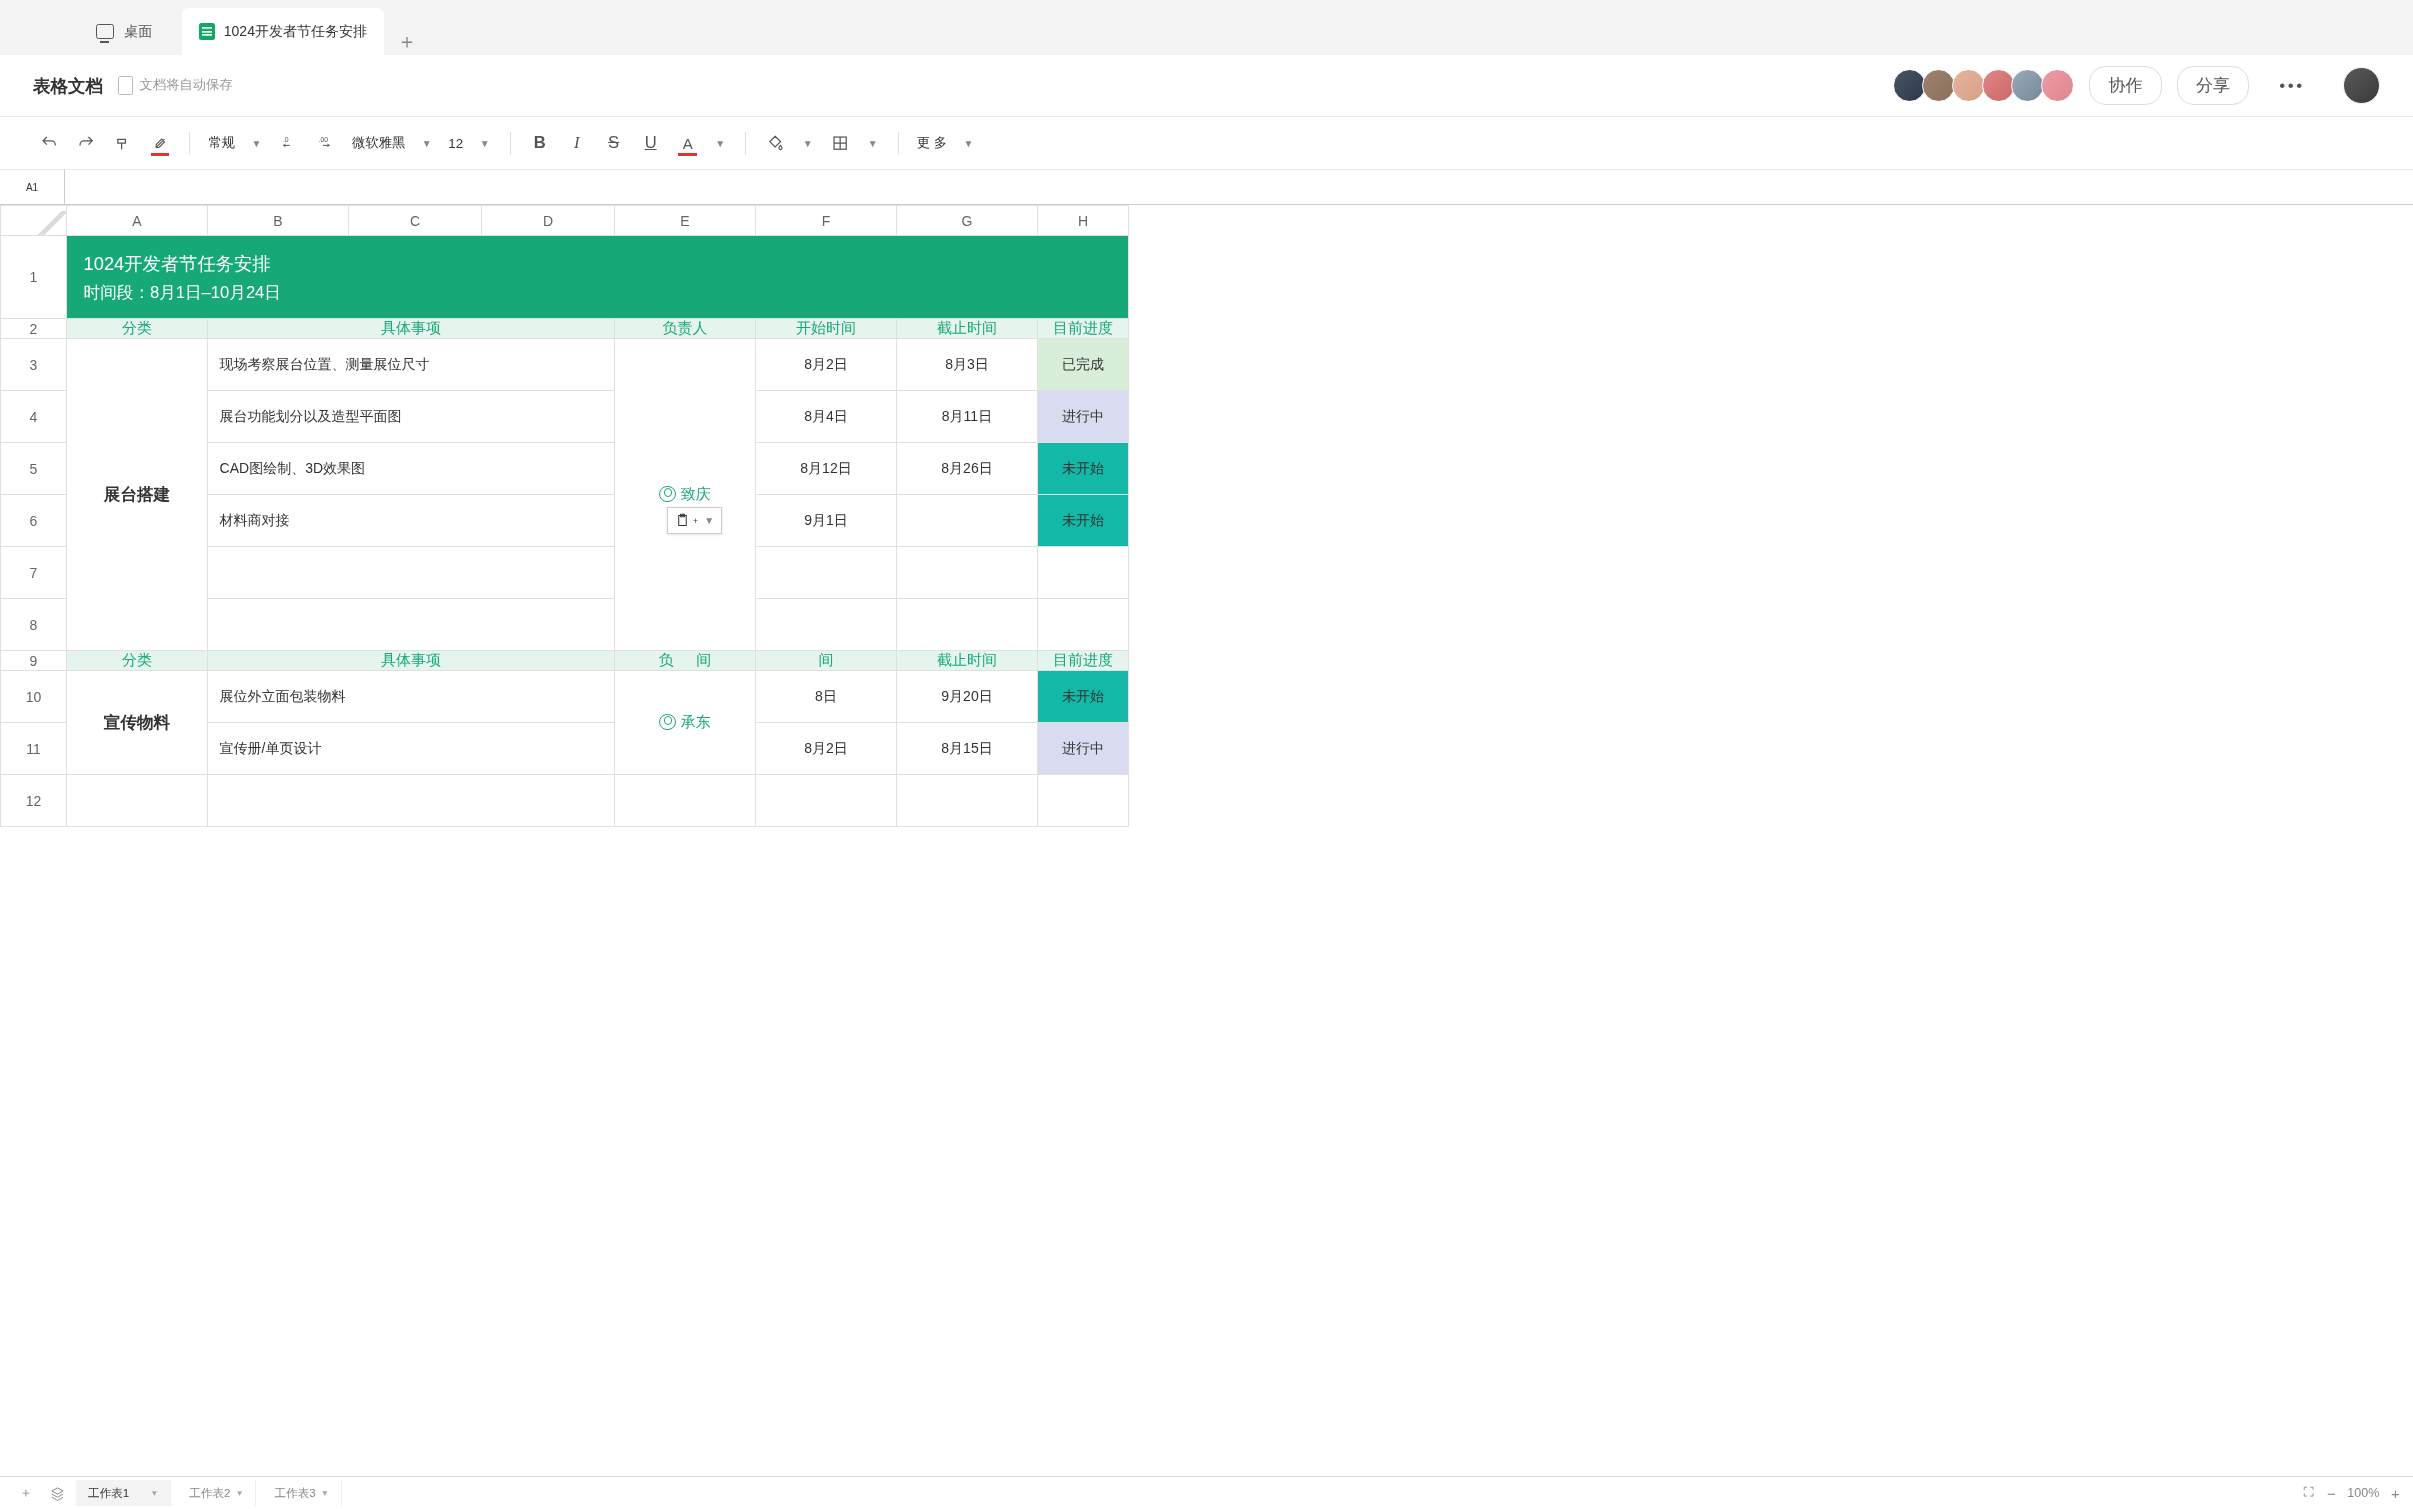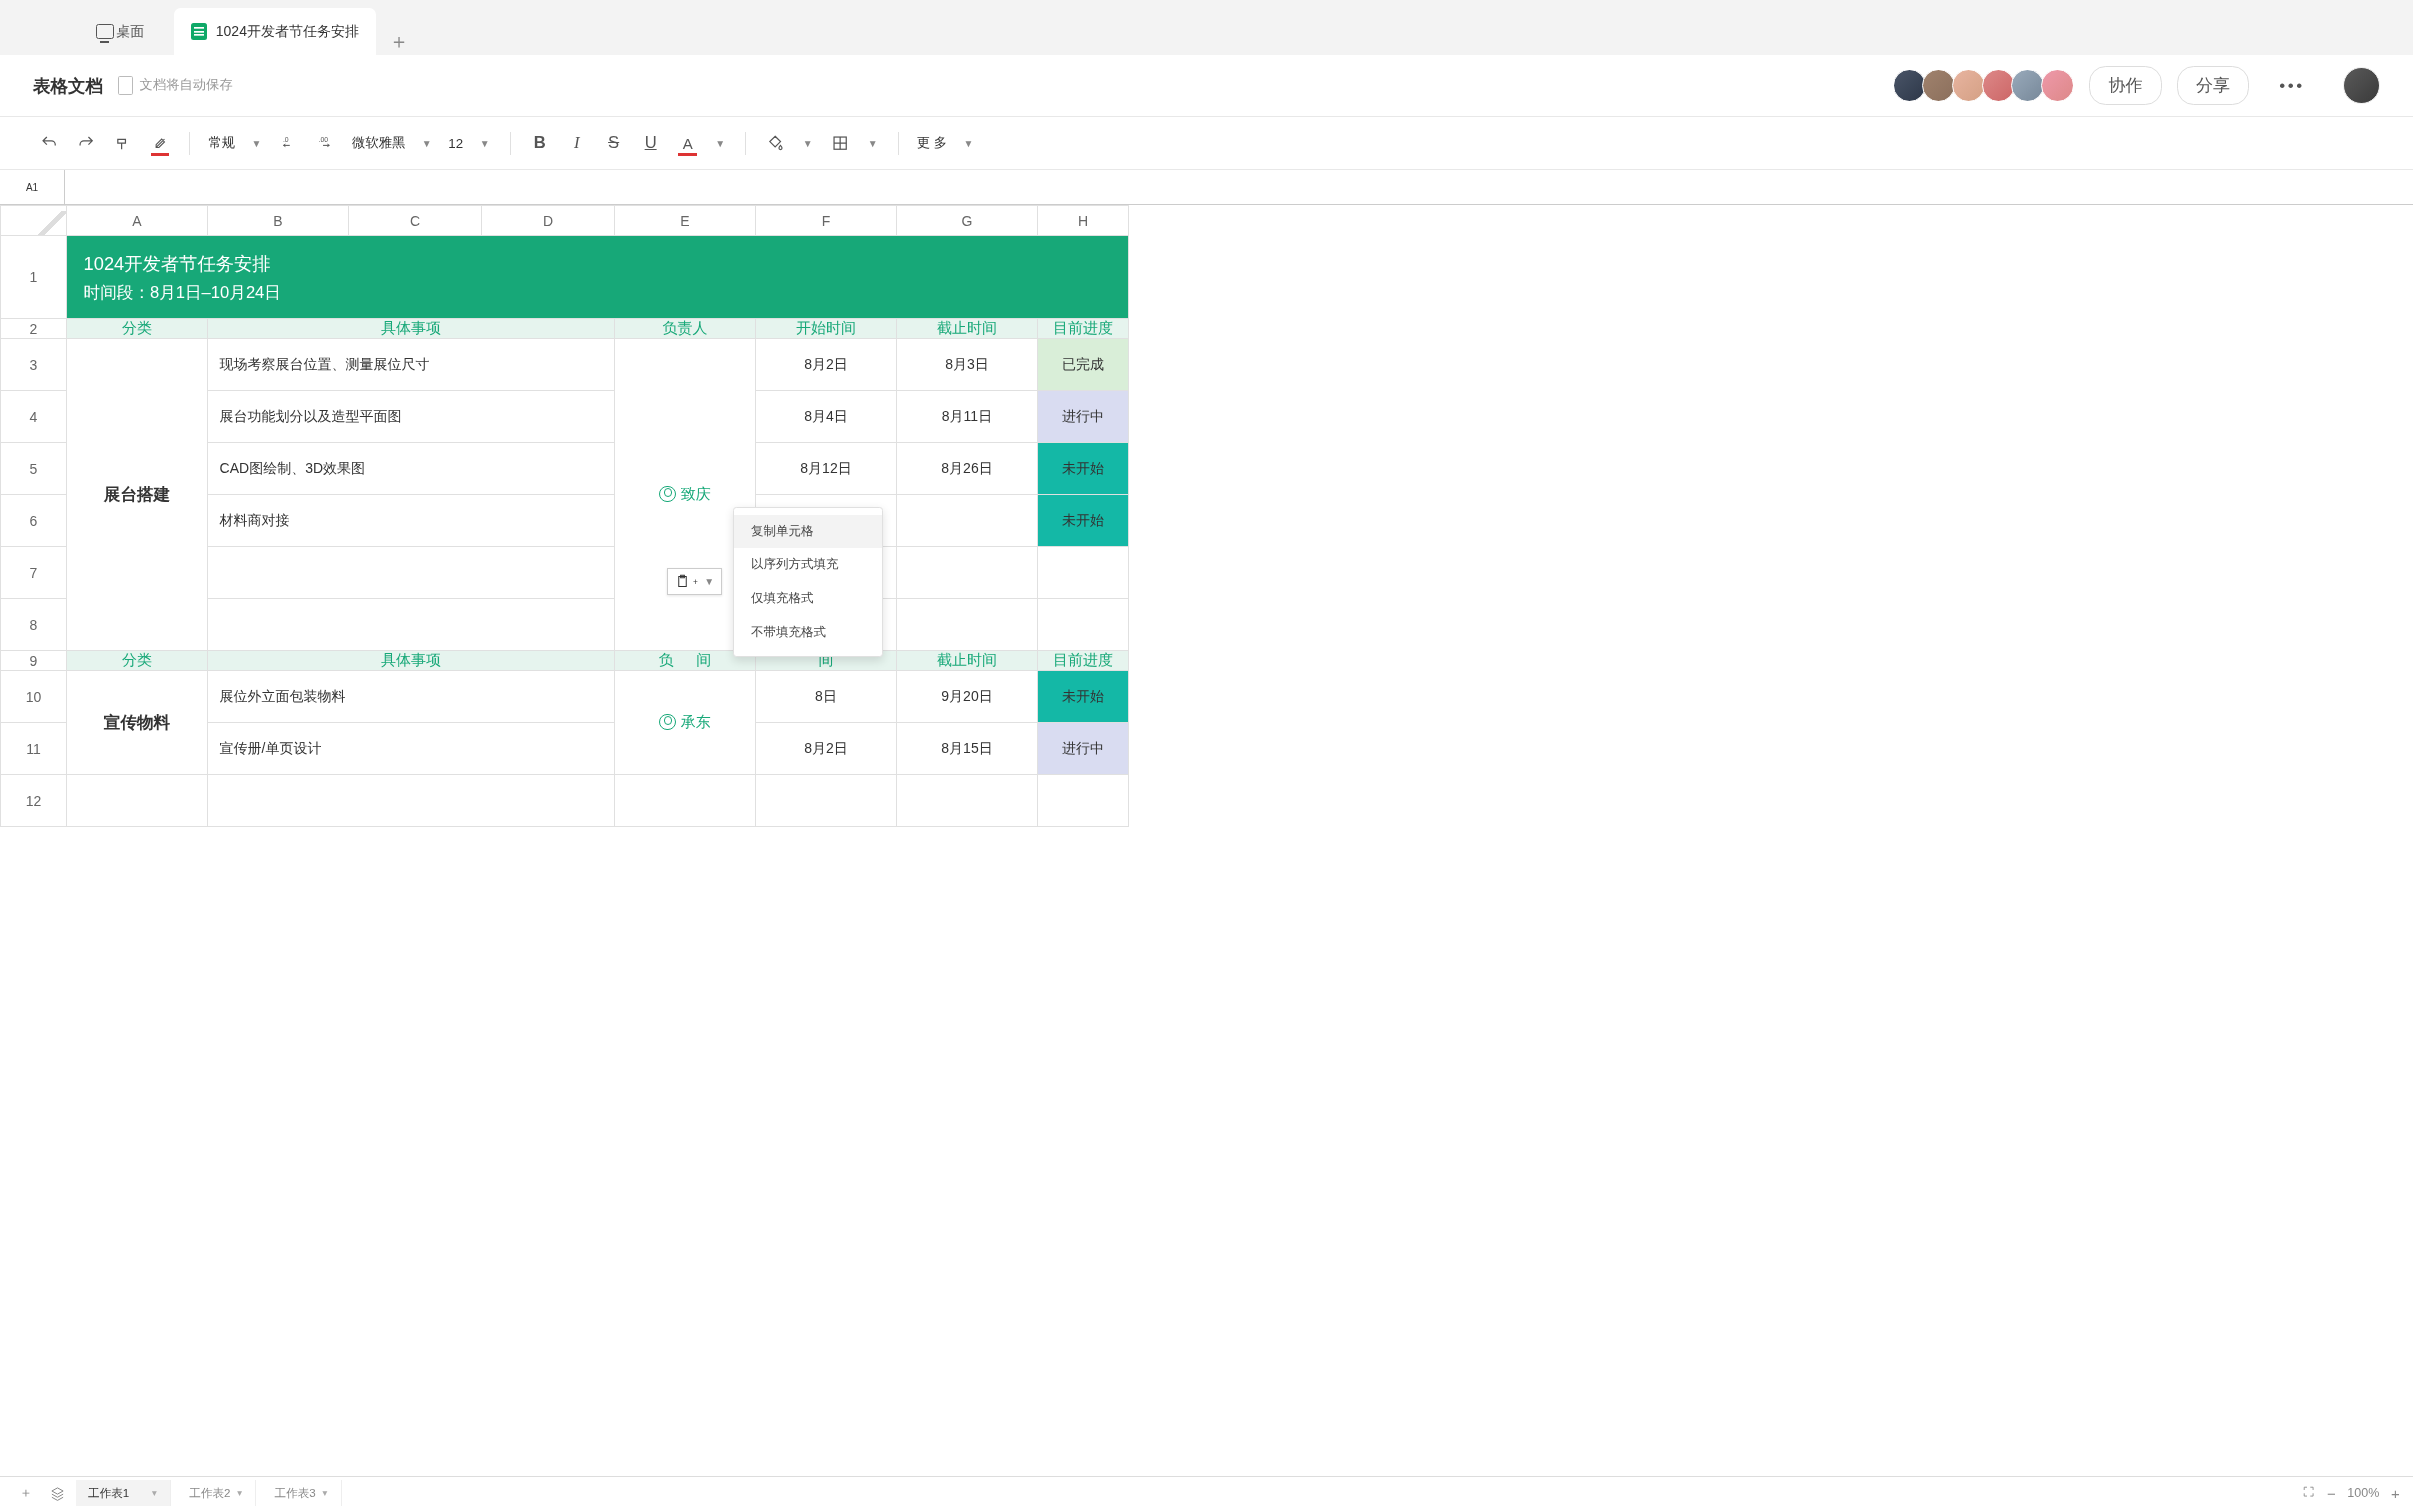--- a/index.html
+++ b/index.html
@@ -1,21 +1,21 @@
 <!DOCTYPE html>
 <html style="font-size:13.3px"><head>
 <meta charset="utf-8">
 <style>
 * { margin: 0; padding: 0; box-sizing: border-box; }
 body { font-family: "Microsoft YaHei", -apple-system, sans-serif; background: #fff; color: #333; overflow: hidden; }
 
 
 .tab-bar { height: 55px; background: #f3f3f3; display: flex; align-items: flex-end; padding-left: 66px; }
 .tab { height: 47px; padding: 0 16.6px; display: flex; align-items: center; gap: 8.3px; font-size: 14px; cursor: pointer; }
-.tab.desktop { color: #555; gap: 2px; padding: 0 30px; }
+.tab.desktop { color: #555; gap: 10px; padding: 0 30px; }
 .tab.active { background: #fff; border-radius: 6.6px 6.6px 0 0; color: #333; }
 .tab-icon-sheet { width: 16.6px; height: 16.6px; background: #0fa968; border-radius: 2.5px; display: flex; align-items: center; justify-content: center; }
 .tab-icon-sheet::after { content: ""; width: 10px; height: 8.3px; background: linear-gradient(#fff 0 0) 0 0/100% 1.7px no-repeat, linear-gradient(#fff 0 0) 0 3.3px/100% 1.7px no-repeat, linear-gradient(#fff 0 0) 0 6.6px/100% 1.7px no-repeat; }
 .add-tab { width: 47px; display: flex; align-items: center; justify-content: center; color: #888; font-size: 20px; }
 .monitor-icon { width: 18.3px; height: 15px; border: 1.7px solid #555; border-radius: 2.5px; position: relative; }
 .monitor-icon::after { content: ""; position: absolute; bottom: -5px; left: 3.3px; width: 8.3px; height: 1.7px; background: #555; }
 
 
 .header { height: 62px; display: flex; align-items: center; padding: 0 33px; gap: 15px; border-bottom: 0.8px solid #e8e8e8; }
 .doc-title { font-size: 17.5px; font-weight: 600; }
@@ -338,26 +338,20 @@
 
 <div class="paste-popup">
   <div class="paste-btn">
     <svg width="15" height="15" viewBox="0 0 24 24">
         <rect x="6" y="4" width="12" height="16"></rect>
         <rect x="9" y="2" width="6" height="4"></rect>
       </svg>
     <span style="font-size:8.3px;">+</span>
     <span class="arrow">▼</span>
   </div>
-  <div class="paste-menu">
-    <div class="hl">复制单元格</div>
-    <div>以序列方式填充</div>
-    <div>仅填充格式</div>
-    <div>不带填充格式</div>
-  </div>
 </div>
 
 <div class="sheet-bar">
   <div class="sb-btn">＋</div>
   <div class="sb-btn">
       <svg width="15" height="15" viewBox="0 0 24 24">
         <path d="M12 3l9 5-9 5-9-5zM3 13l9 5 9-5M3 18l9 5 9-5"></path>
       </svg>
     </div>
   <div class="sheet-tab active">

